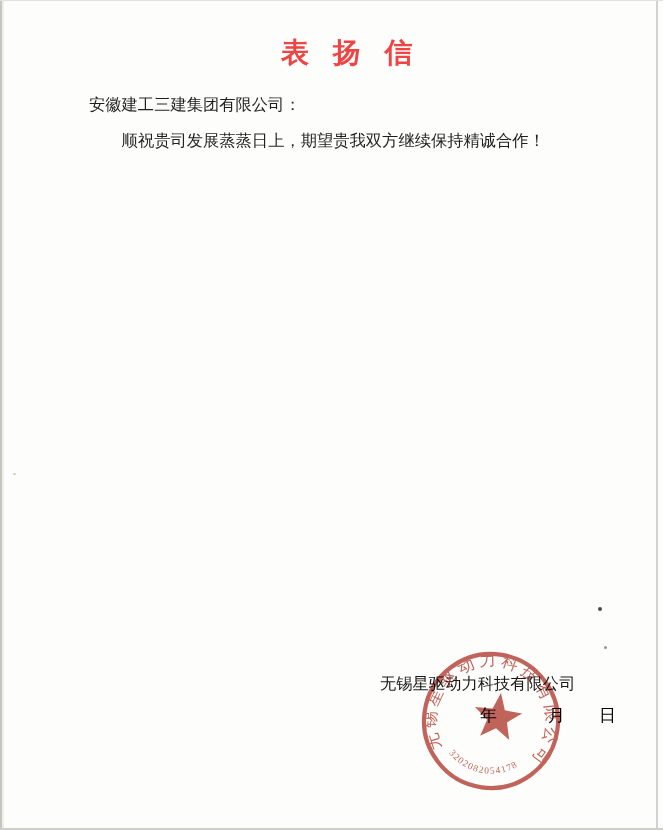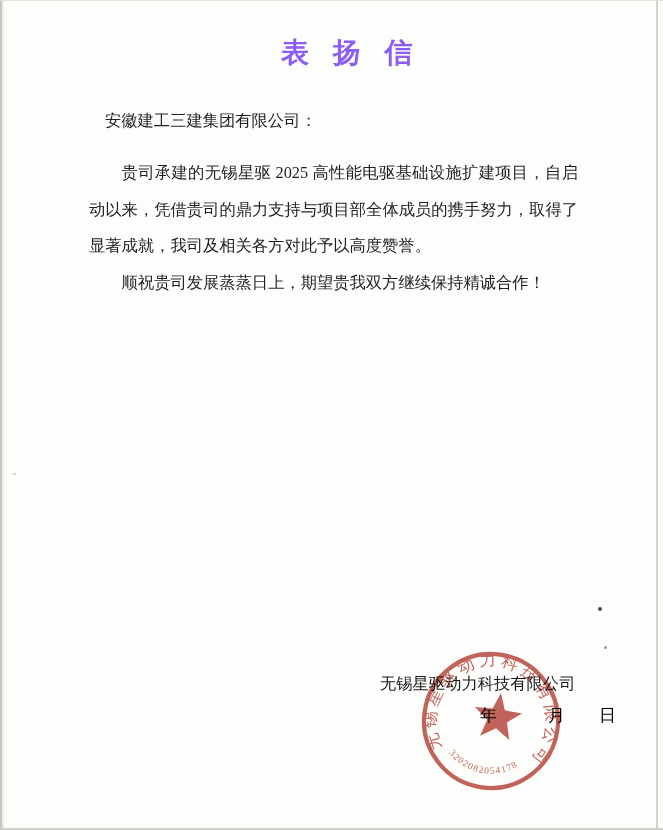--- a/index.html
+++ b/index.html
@@ -15,28 +15,28 @@
   .edge-left{position:absolute;left:0;top:0;bottom:0;width:2px;background:#c6c6c0;}
   .edge-left-soft{position:absolute;left:2px;top:0;bottom:0;width:2px;background:#eeeee9;}
   .edge-right{position:absolute;left:656px;top:0;bottom:0;width:2px;background:#d3d3cd;}
   .edge-top{position:absolute;left:0;top:0;right:0;height:1px;background:#e2e2dc;}
   .edge-bottom{position:absolute;left:0;bottom:0;right:0;height:2px;background:#cfcfc9;}
 
   .title{
     position:absolute;top:34px;left:281px;margin:0;
     font-family:"Liberation Sans","DejaVu Sans",sans-serif;
     font-size:28px;font-weight:700;letter-spacing:8px;
-    white-space:pre;color:#8b5cf6;
+    white-space:pre;color:#ef4444;
   }
   .content{
     position:absolute;top:87px;left:89px;width:489px;
     font-size:16.3px;line-height:36.45px;
     text-align:justify;
   }
-  .salutation{margin:16px;}
+  .salutation{margin:0;}
   .para{margin:0;text-indent:2em;}
 
   .sign-company{
     position:absolute;top:673px;left:380px;
     font-size:16.2px;letter-spacing:0.1px;line-height:22px;
     color:#181818;
   }
   .sign-date{
     position:absolute;top:705px;left:480px;
     font-size:17px;line-height:22px;white-space:pre;color:#000000;
@@ -64,21 +64,20 @@
   <div class="edge-left"></div>
   <div class="edge-left-soft"></div>
   <div class="edge-right"></div>
   <div class="edge-top"></div>
   <div class="edge-bottom"></div>
 
   <h1 class="title">表 扬 信</h1>
 
   <div class="content">
     <div class="salutation">安徽建工三建集团有限公司：</div>
-    <p class="para">贵司承建的无锡星驱 2025 高性能电驱基础设施扩建项目，自启动以来，凭借贵司的鼎力支持与项目部全体成员的携手努力，取得了显著成就，我司及相关各方对此予以高度赞誉。</p>
     <p class="para">顺祝贵司发展蒸蒸日上，期望贵我双方继续保持精诚合作！</p>
   </div>
 
   <div class="sign-company">无锡星驱动力科技有限公司</div>
   <div class="sign-date">年　　　月　　日</div>
 
   <svg class="seal" viewBox="-100 -100 200 200" xmlns="http://www.w3.org/2000/svg">
     <defs>
       <path id="arcCompany" d="M -44,34 A 55.6,55.6 0 1 1 44,34" fill="none"></path>
       <path id="arcNumber" d="M -38.6,36 A 52.8,52.8 0 0 0 38.6,36" fill="none"></path>

